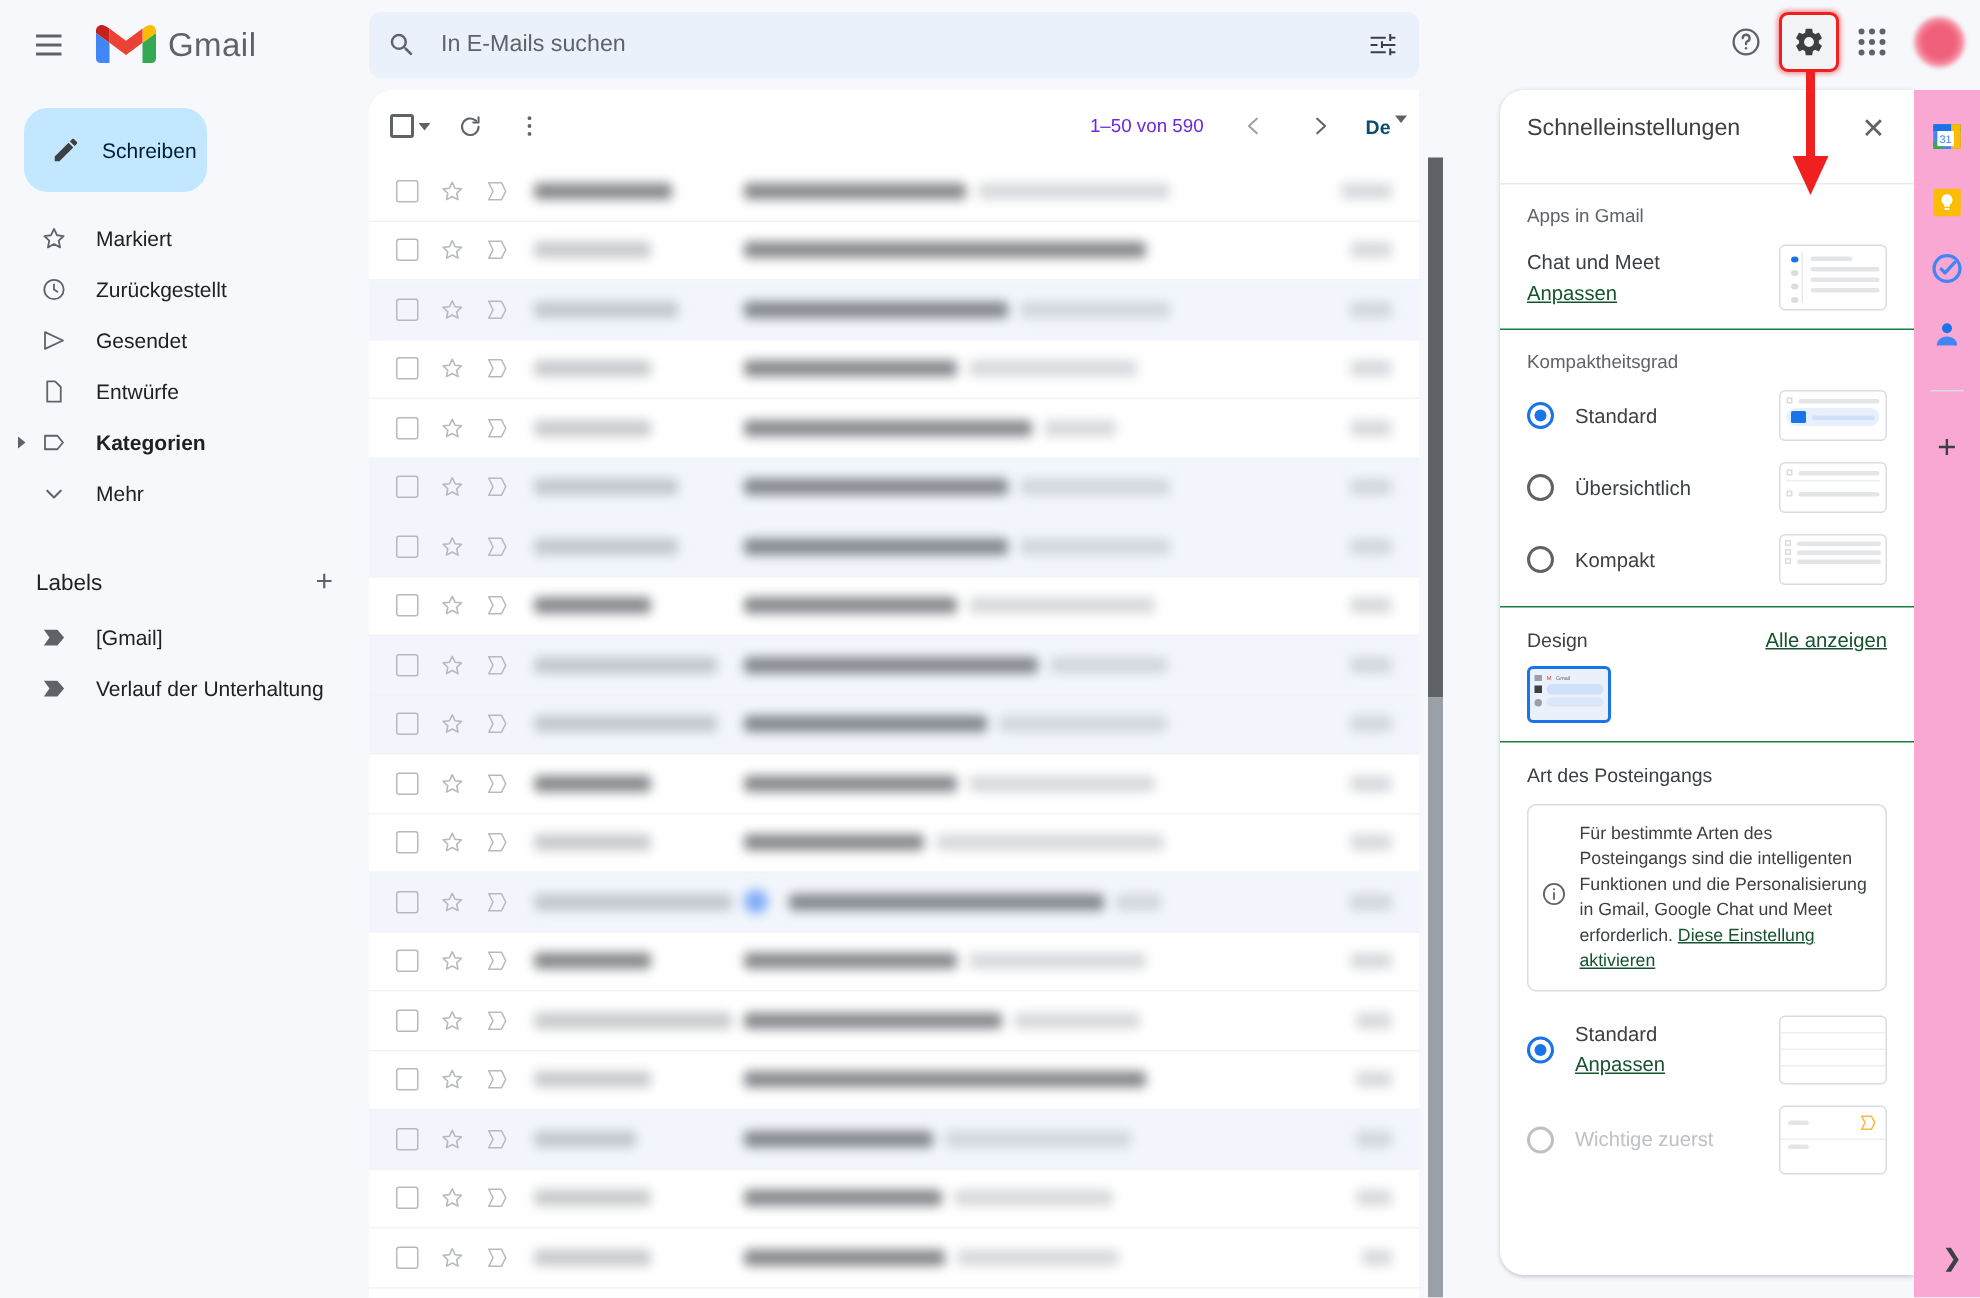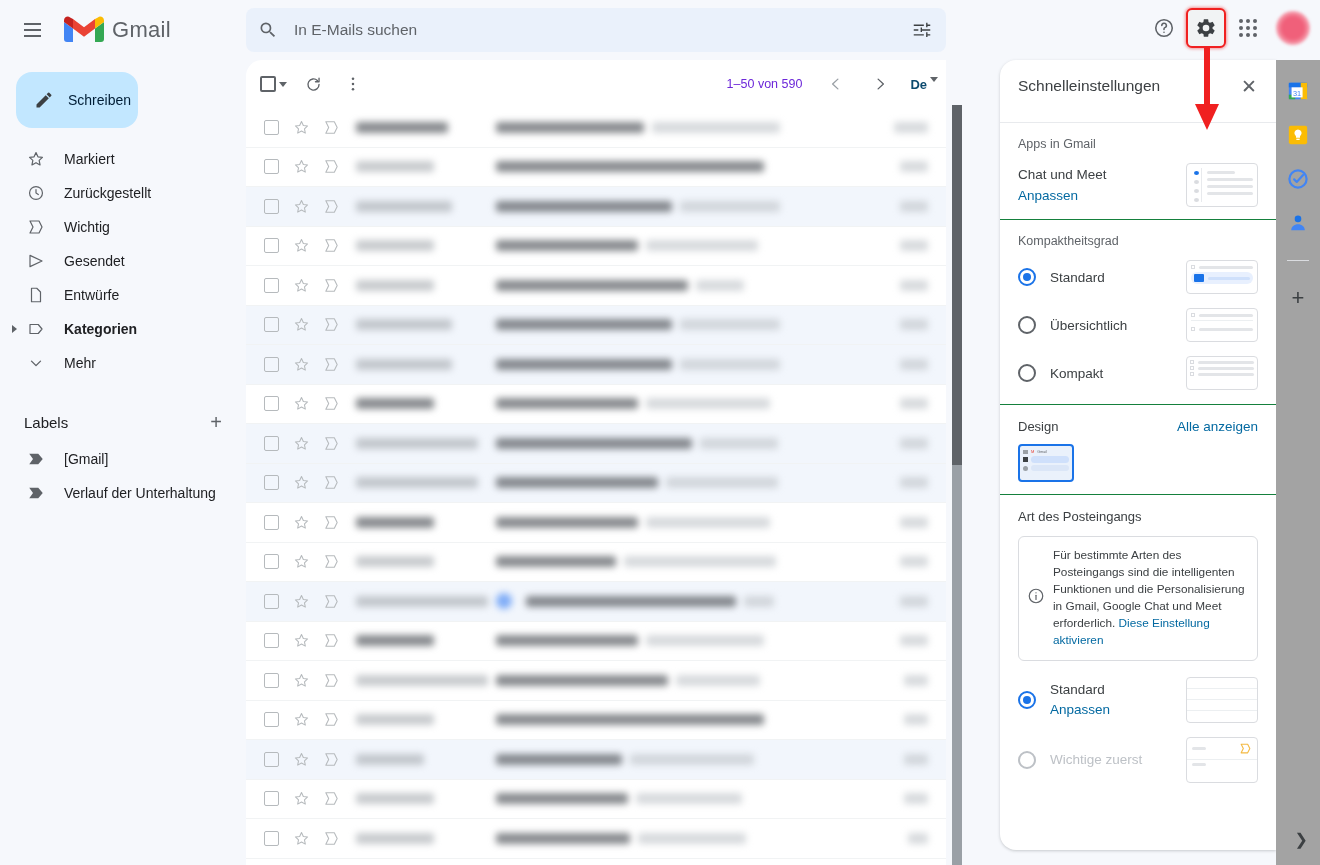--- a/index.html
+++ b/index.html
@@ -169,21 +169,21 @@
   .settings-btn {
     height: 34px; border: 1px solid #dadce0; border-radius: 18px;
     display: flex; align-items: center; justify-content: center;
     color: #1a73e8; font-size: 13.5px; font-weight: bold; cursor: pointer;
     background: #fff;
   }
   .sec { padding: 14px 18px 12px 18px; border-top: 1px solid #15803d; }
   .sec.first { border-top: none; margin-top: 10px; border-top: 1px solid #e8eaed; }
   .sec-title { font-size: 12.5px; color: #5f6368; margin-bottom: 12px; }
   .sec-row { display: flex; align-items: center; justify-content: space-between; }
-  .link { color: #0369a1; font-size: 13.5px; cursor: pointer; }
+  .link { color: #14532d; font-size: 13.5px; cursor: pointer; text-decoration: underline; }
   .opt-label { font-size: 13.5px; color: #3c4043; }
   .radio-row { display: flex; align-items: center; justify-content: space-between; margin-bottom: 14px; }
   .radio-left { display: flex; align-items: center; gap: 14px; }
   .radio {
     width: 18px; height: 18px; border-radius: 50%;
     border: 2px solid #5f6368; position: relative; flex: none; cursor: pointer;
   }
   .radio.on { border-color: #1a73e8; }
   .radio.on::after {
     content: ""; position: absolute; inset: 3px; border-radius: 50%; background: #1a73e8;
@@ -210,21 +210,21 @@
     background: #5f6368; z-index: 45;
   }
   .panel-scroll-low {
     position: absolute; right: 0px; top: 675px; width: 9px; height: 175px;
     background: #9aa0a6; z-index: 45;
   }
 
   
   .rail {
     position: absolute; right: 0; top: 60px; width: 44px; height: 805px;
-    background: #a3a3a3; display: flex; flex-direction: column;
+    background: #f9a8d4; display: flex; flex-direction: column;
     align-items: center; padding-top: 20px; gap: 22px; z-index: 50;
   }
   .rail-ico { width: 22px; height: 22px; cursor: pointer; }
   .rail-divider { width: 22px; height: 1px; background: #dadce0; margin: 4px 0; }
   .rail-bottom { position: absolute; bottom: 16px; right: 12px; cursor: pointer; color: #3c4043; font-size: 16px; }
 </style>
 </head>
 <body>
 
 <div class="topbar">
@@ -316,28 +316,20 @@
   <div class="nav-item">
     <span class="nav-ico">
       <svg width="18" height="18" viewBox="0 0 24 24" fill="none" stroke="#5f6368" stroke-width="1.6">
           <circle cx="12" cy="12" r="8.6"></circle>
           <path d="M12 7.4V12l3.1 2" stroke-linecap="round"></path>
         </svg>
     </span>
     <span>Zurückgestellt</span>
   </div>
 
-  <div class="nav-item">
-    <span class="nav-ico">
-      <svg width="18" height="18" viewBox="0 0 24 24" fill="none" stroke="#5f6368" stroke-width="1.6">
-          <path d="M4 4h12l4 8-4 8H4l4-8-4-8z" stroke-linejoin="round"></path>
-        </svg>
-    </span>
-    <span>Wichtig</span>
-  </div>
 
   <div class="nav-item">
     <span class="nav-ico">
       <svg width="18" height="18" viewBox="0 0 24 24" fill="none" stroke="#5f6368" stroke-width="1.6">
           <path d="M4 4.5l16 7.5-16 7.5V4.5z" stroke-linejoin="round"></path>
         </svg>
     </span>
     <span>Gesendet</span>
   </div>
 

